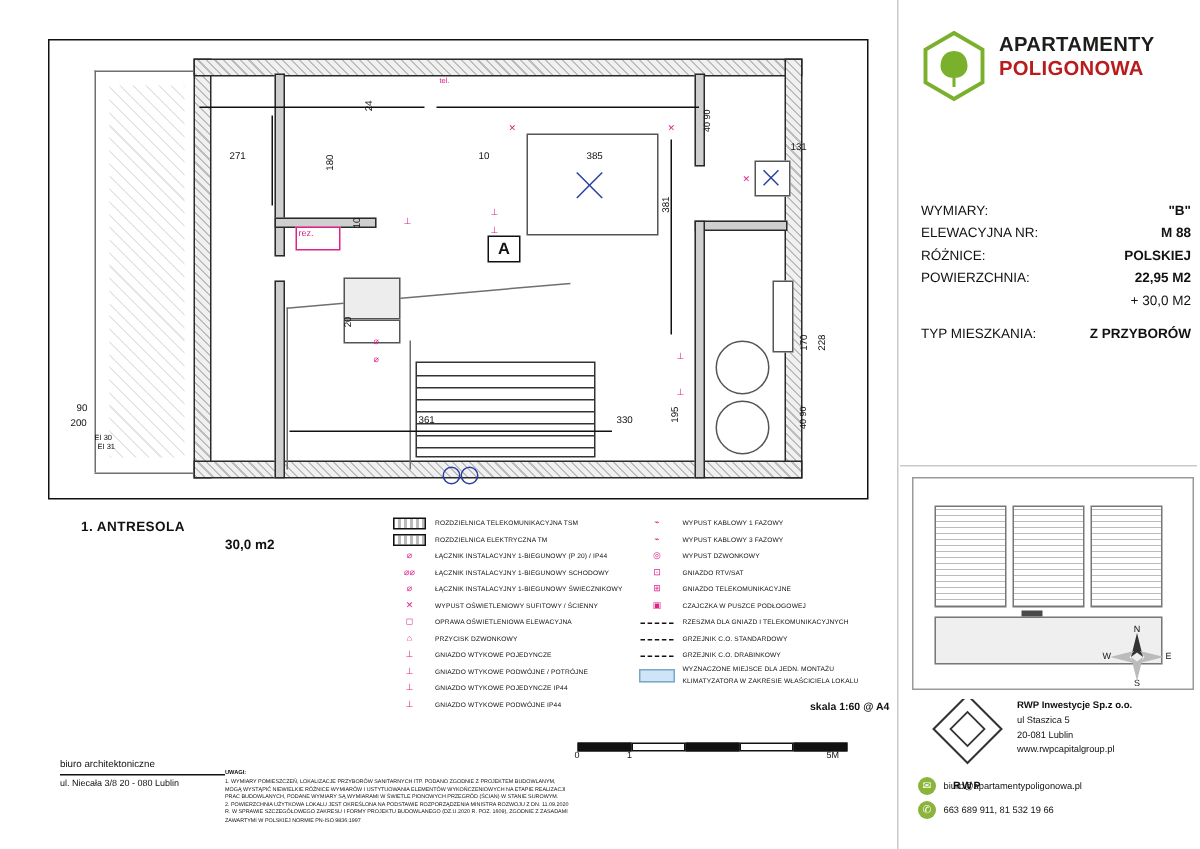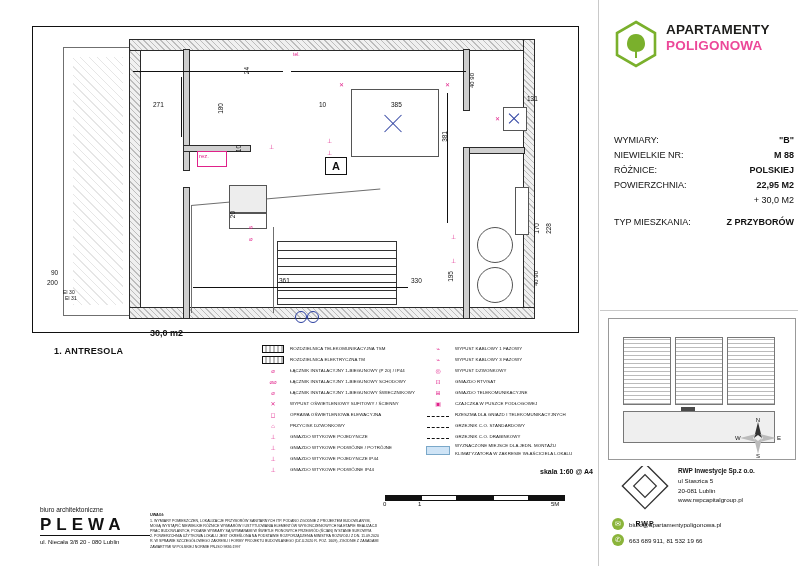--- a/index.html
+++ b/index.html
@@ -53,21 +53,21 @@
   }
   .cross:before{transform:rotate(45deg);}
   .cross:after{transform:rotate(-45deg);}
 
   
   .stair{position:absolute;border:1px solid #333;background:#fff;}
   .stair-step{position:absolute;background:#333;height:1px;left:0;right:0;}
 
   
   .legend-title{position:absolute;left:44px;top:338px;font-size:9px;font-weight:bold;letter-spacing:.3px;}
-  .legend-area{position:absolute;left:140px;top:320px;font-size:9px;font-weight:bold;}
+  .legend-area{position:absolute;left:140px;top:350px;font-size:9px;font-weight:bold;}
 
   .legend-cols{position:absolute;left:250px;top:336px;width:320px;font-size:4.6px;line-height:1.9;}
   .lcol{position:absolute;top:0;}
   .lcol.a{left:0;width:160px;}
   .lcol.b{left:165px;width:160px;}
   .lrow{display:flex;align-items:center;gap:4px;height:11px;}
   .lsym{width:26px;flex:0 0 26px;text-align:center;color:#e0218a;font-size:6px;position:relative;height:9px;line-height:9px;}
   .lsym.tm{color:#111;}
   .ltxt{flex:1;color:#111;font-size:4.4px;letter-spacing:.1px;}
   .sym-box{display:inline-block;width:20px;height:6px;border:1px solid #111;}
@@ -92,21 +92,21 @@
   .arch .rule{height:1px;background:#111;margin:2px 0 3px;}
   .arch .l3{font-size:6px;color:#111;}
 
   
   .right-panel{position:absolute;left:600px;top:0;width:200px;height:566px;}
 
   .logo{position:absolute;left:14px;top:18px;width:180px;height:56px;}
   .logo-mark{position:absolute;left:0;top:2px;width:44px;height:48px;}
   .logo-text{position:absolute;left:52px;top:4px;}
   .logo-text .t1{font-size:13.5px;font-weight:bold;letter-spacing:.2px;color:#1d1d1b;line-height:1.15;}
-  .logo-text .t2{font-size:13.5px;font-weight:bold;letter-spacing:.2px;color:#ec4899;line-height:1.15;}
+  .logo-text .t2{font-size:13.5px;font-weight:bold;letter-spacing:.2px;color:#b91c1c;line-height:1.15;}
 
   .info{position:absolute;left:14px;top:135px;width:180px;font-size:9px;}
   .inforow{display:flex;justify-content:space-between;align-items:baseline;margin-bottom:5px;}
   .inforow .k{color:#111;}
   .inforow .v{font-weight:bold;color:#111;text-align:right;}
   .inforow.plus .v{font-weight:normal;}
   .inforow.total{border-top:1px solid #111;padding-top:4px;margin-top:2px;}
   .inforow.total .k{font-weight:bold;}
   .inforow.total .v{font-weight:bold;text-decoration:underline;}
   .inforow.type{margin-top:12px;}
@@ -348,21 +348,20 @@
     </div>
 
     <div class="notes">
       <b>UWAGI:</b>
       <div>1. WYMIARY POMIESZCZEŃ, LOKALIZACJE PRZYBORÓW SANITARNYCH ITP. PODANO ZGODNIE Z PROJEKTEM BUDOWLANYM, MOGĄ WYSTĄPIĆ NIEWIELKIE RÓŻNICE WYMIARÓW I USTYTUOWANIA ELEMENTÓW WYKOŃCZENIOWYCH NA ETAPIE REALIZACJI PRAC BUDOWLANYCH, PODANE WYMIARY SĄ WYMIARAMI W ŚWIETLE PIONOWYCH PRZEGRÓD (ŚCIAN) W STANIE SUROWYM.</div>
       <div>2. POWIERZCHNIA UŻYTKOWA LOKALU JEST OKREŚLONA NA PODSTAWIE ROZPORZĄDZENIA MINISTRA ROZWOJU Z DN. 11.09.2020 R. W SPRAWIE SZCZEGÓŁOWEGO ZAKRESU I FORMY PROJEKTU BUDOWLANEGO (DZ.U.2020 R. POZ. 1609), ZGODNIE Z ZASADAMI ZAWARTYMI W POLSKIEJ NORMIE PN-ISO 9836:1997</div>
     </div>
 
     <div class="arch">
       <div class="l1">biuro architektoniczne</div>
-      <div class="l2">PLEWA</div>
       <div class="rule"></div>
       <div class="l3">ul. Niecała 3/8  20 - 080 Lublin</div>
     </div>
   </div>
 
   <div class="divider-v"></div>
   <div class="divider-h"></div>
 
   <div class="right-panel">
 
@@ -380,21 +379,21 @@
         <div class="t2">POLIGONOWA</div>
       </div>
     </div>
 
     <div class="info">
       <div class="inforow">
         <span class="k">WYMIARY:</span>
         <span class="v">"B"</span>
       </div>
       <div class="inforow">
-        <span class="k">NIEWIELKIE NR:</span>
+        <span class="k">ELEWACYJNA NR:</span>
         <span class="v">M 88</span>
       </div>
       <div class="inforow">
         <span class="k">RÓŻNICE:</span>
         <span class="v">POLSKIEJ</span>
       </div>
       <div class="inforow">
         <span class="k">POWIERZCHNIA:</span>
         <span class="v">22,95 M2</span>
       </div>

